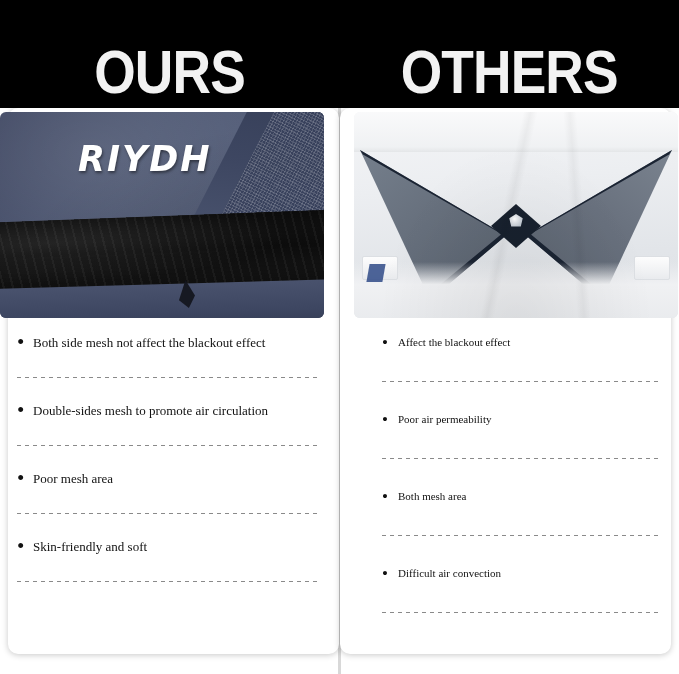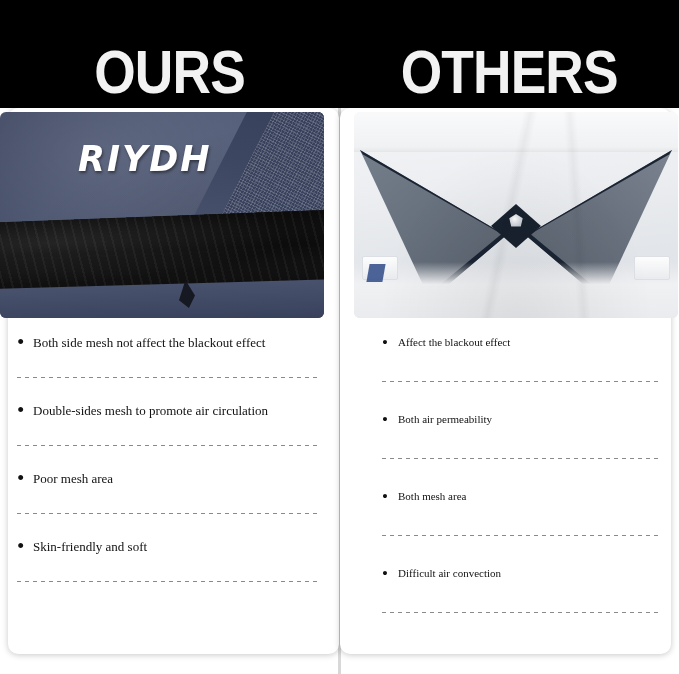--- a/index.html
+++ b/index.html
@@ -427,21 +427,21 @@
       <div class="bullet-row">
         <span class="bullet-dot">•</span>
         <span class="bullet-text">Affect the blackout effect</span>
       </div>
       <div class="sp-a"></div>
       <div class="dash"></div>
       <div class="sp-b"></div>
 
       <div class="bullet-row">
         <span class="bullet-dot">•</span>
-        <span class="bullet-text">Both air permeability</span>
+        <span class="bullet-text">Poor air permeability</span>
       </div>
       <div class="sp-a"></div>
       <div class="dash"></div>
       <div class="sp-b"></div>
 
       <div class="bullet-row">
         <span class="bullet-dot">•</span>
         <span class="bullet-text">Both mesh area</span>
       </div>
       <div class="sp-a"></div>

